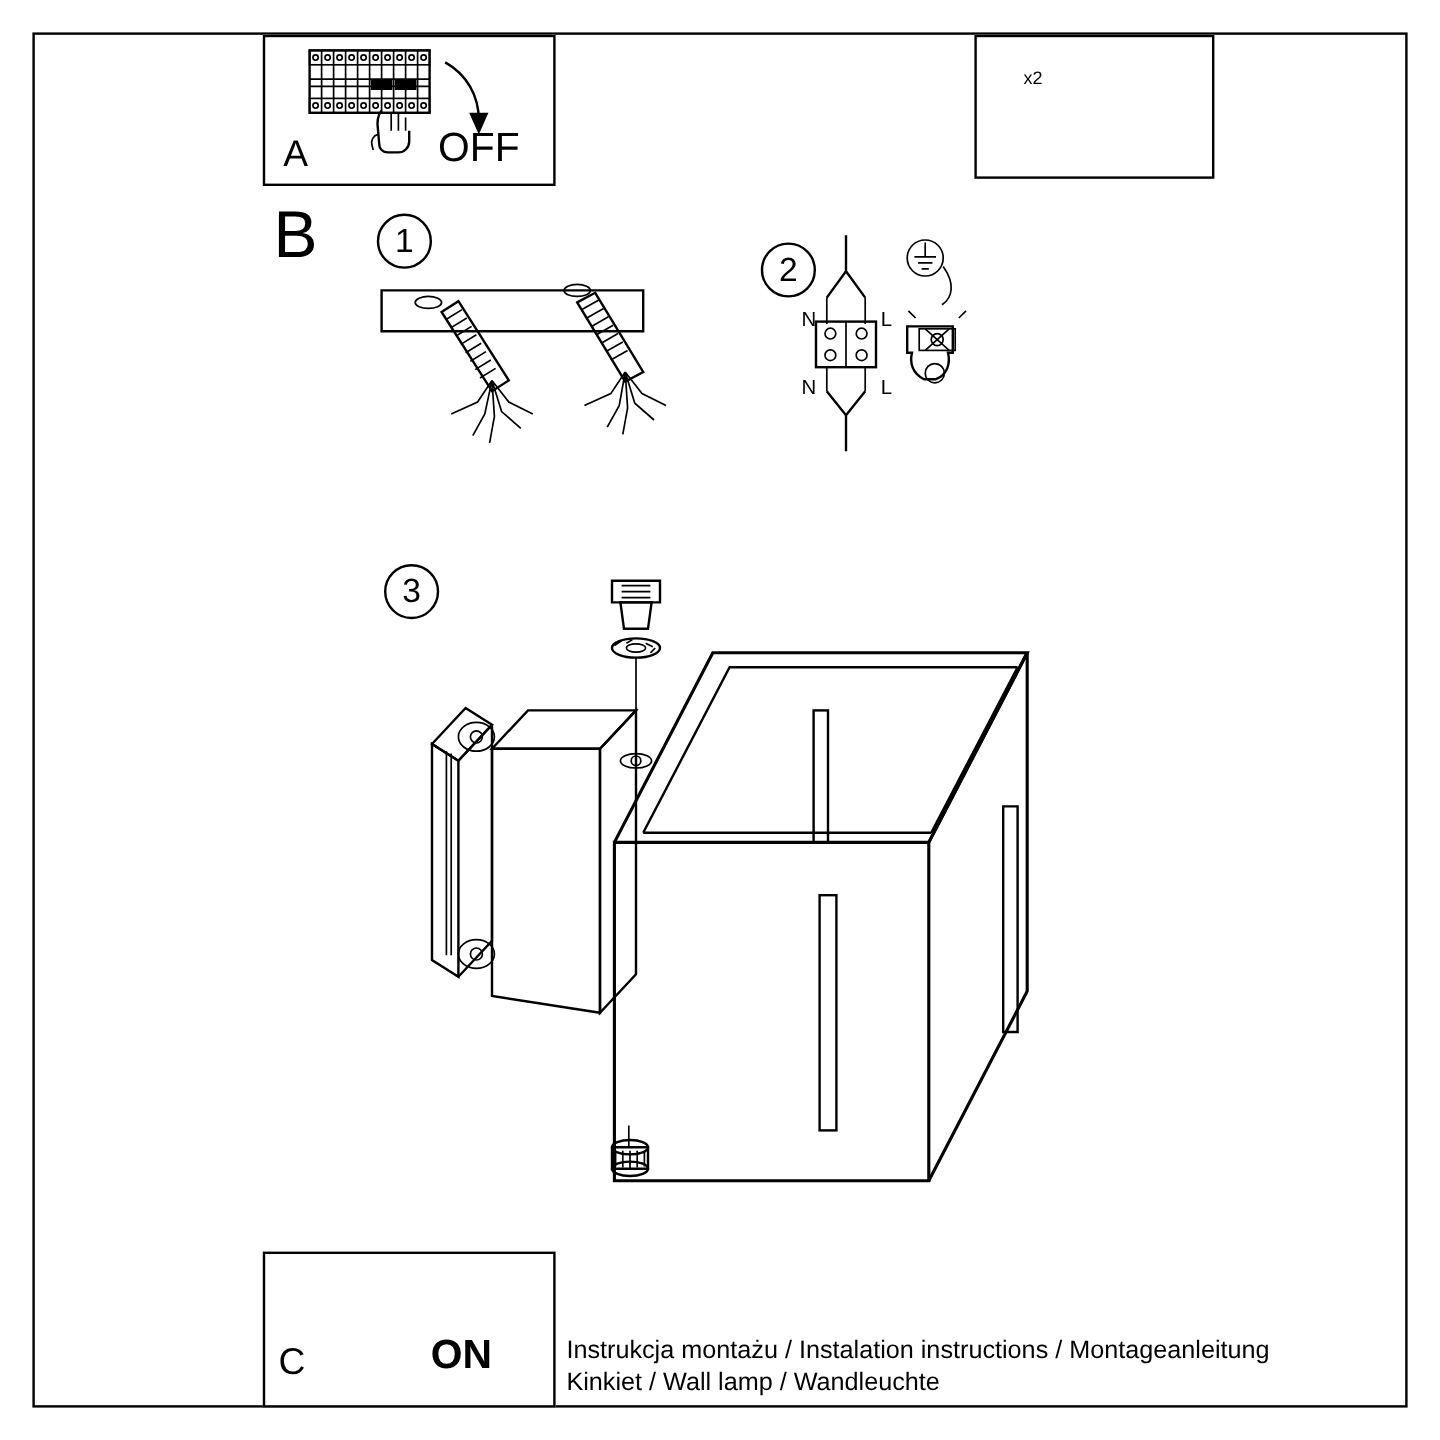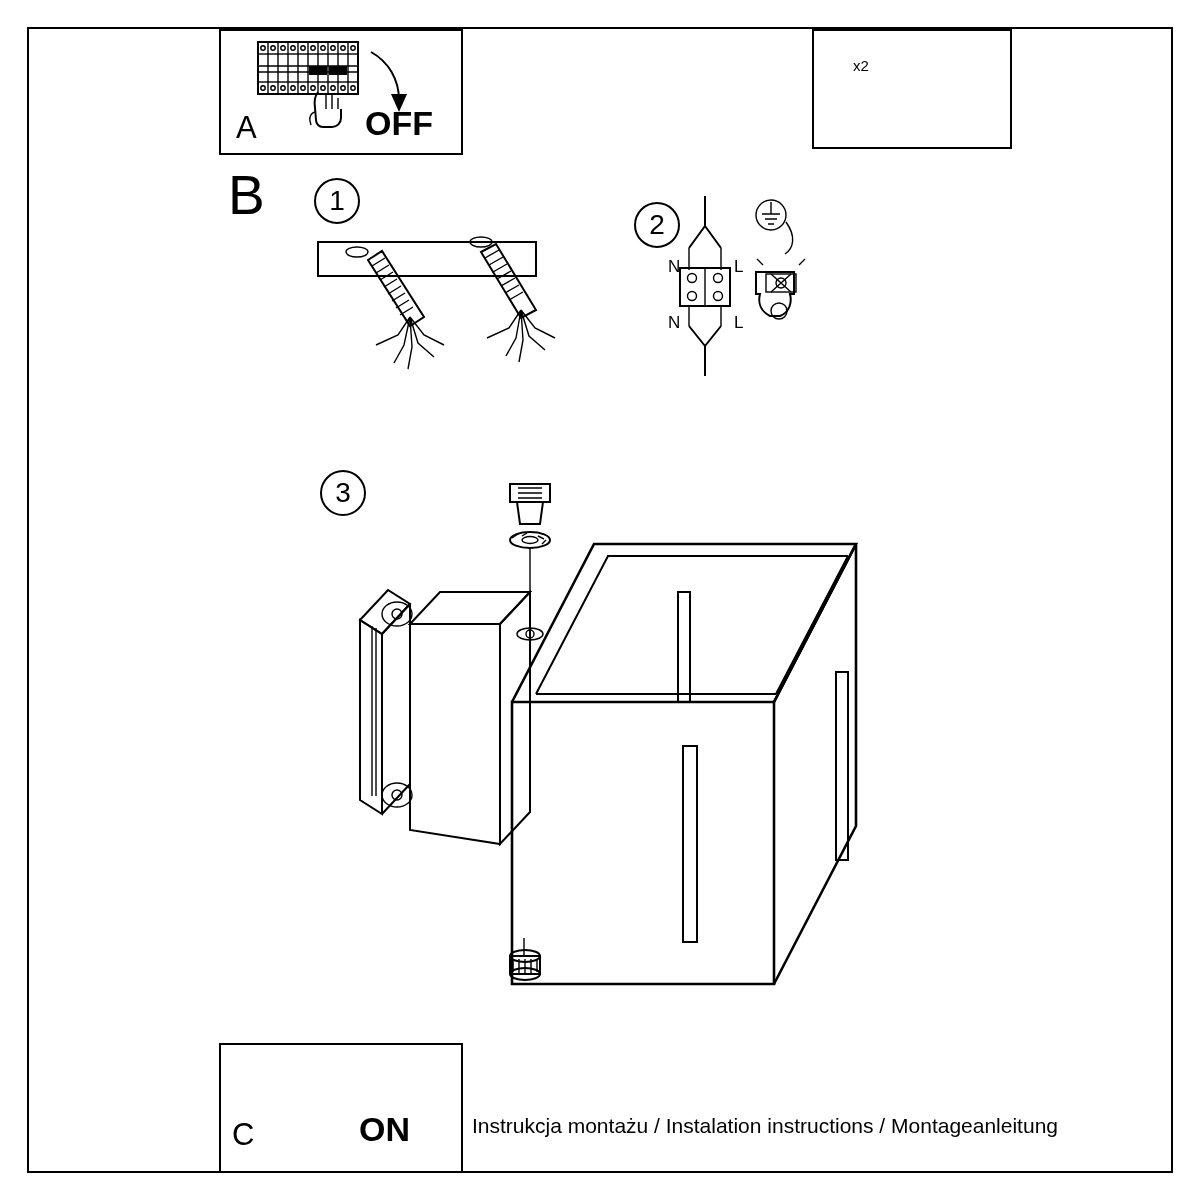--- a/index.html
+++ b/index.html
@@ -36,21 +36,21 @@
   .box-drill { left: 812px; top: 29px; width: 200px; height: 120px; }
   .box-c { left: 219px; top: 1043px; width: 244px; height: 130px; }
 
   .label {
     position: absolute;
     font-family: "Liberation Sans", sans-serif;
     color: #000;
     white-space: nowrap;
   }
   .label-a { left: 236px; top: 110px; font-size: 31px; }
-  .label-off { left: 365px; top: 104px; font-size: 34px; font-weight: bold; }
+  .label-off { left: 365px; top: 104px; font-size: 34px; font-weight: normal; }
   .label-c { left: 232px; top: 1117px; font-size: 31px; }
   .label-on { left: 359px; top: 1110px; font-size: 34px; font-weight: bold; }
   .label-b { left: 228px; top: 163px; font-size: 55px; }
   .label-x2 { left: 853px; top: 57px; font-size: 15px; }
 
   .caption {
     position: absolute;
     left: 472px;
     top: 1113px;
     font-size: 21px;
@@ -309,15 +309,16 @@
   <div class="step-num step-1">1</div>
   <div class="step-num step-2">2</div>
   <div class="step-num step-3">3</div>
 
   <div class="box box-c"></div>
   <div class="label label-c">C</div>
   <div class="label label-on">ON</div>
 
   <div class="caption">
     <div>Instrukcja montażu / Instalation instructions / Montageanleitung</div>
+    <div>Kinkiet  / Wall lamp / Wandleuchte</div>
   </div>
 
 </div>
 
 </body></html>

